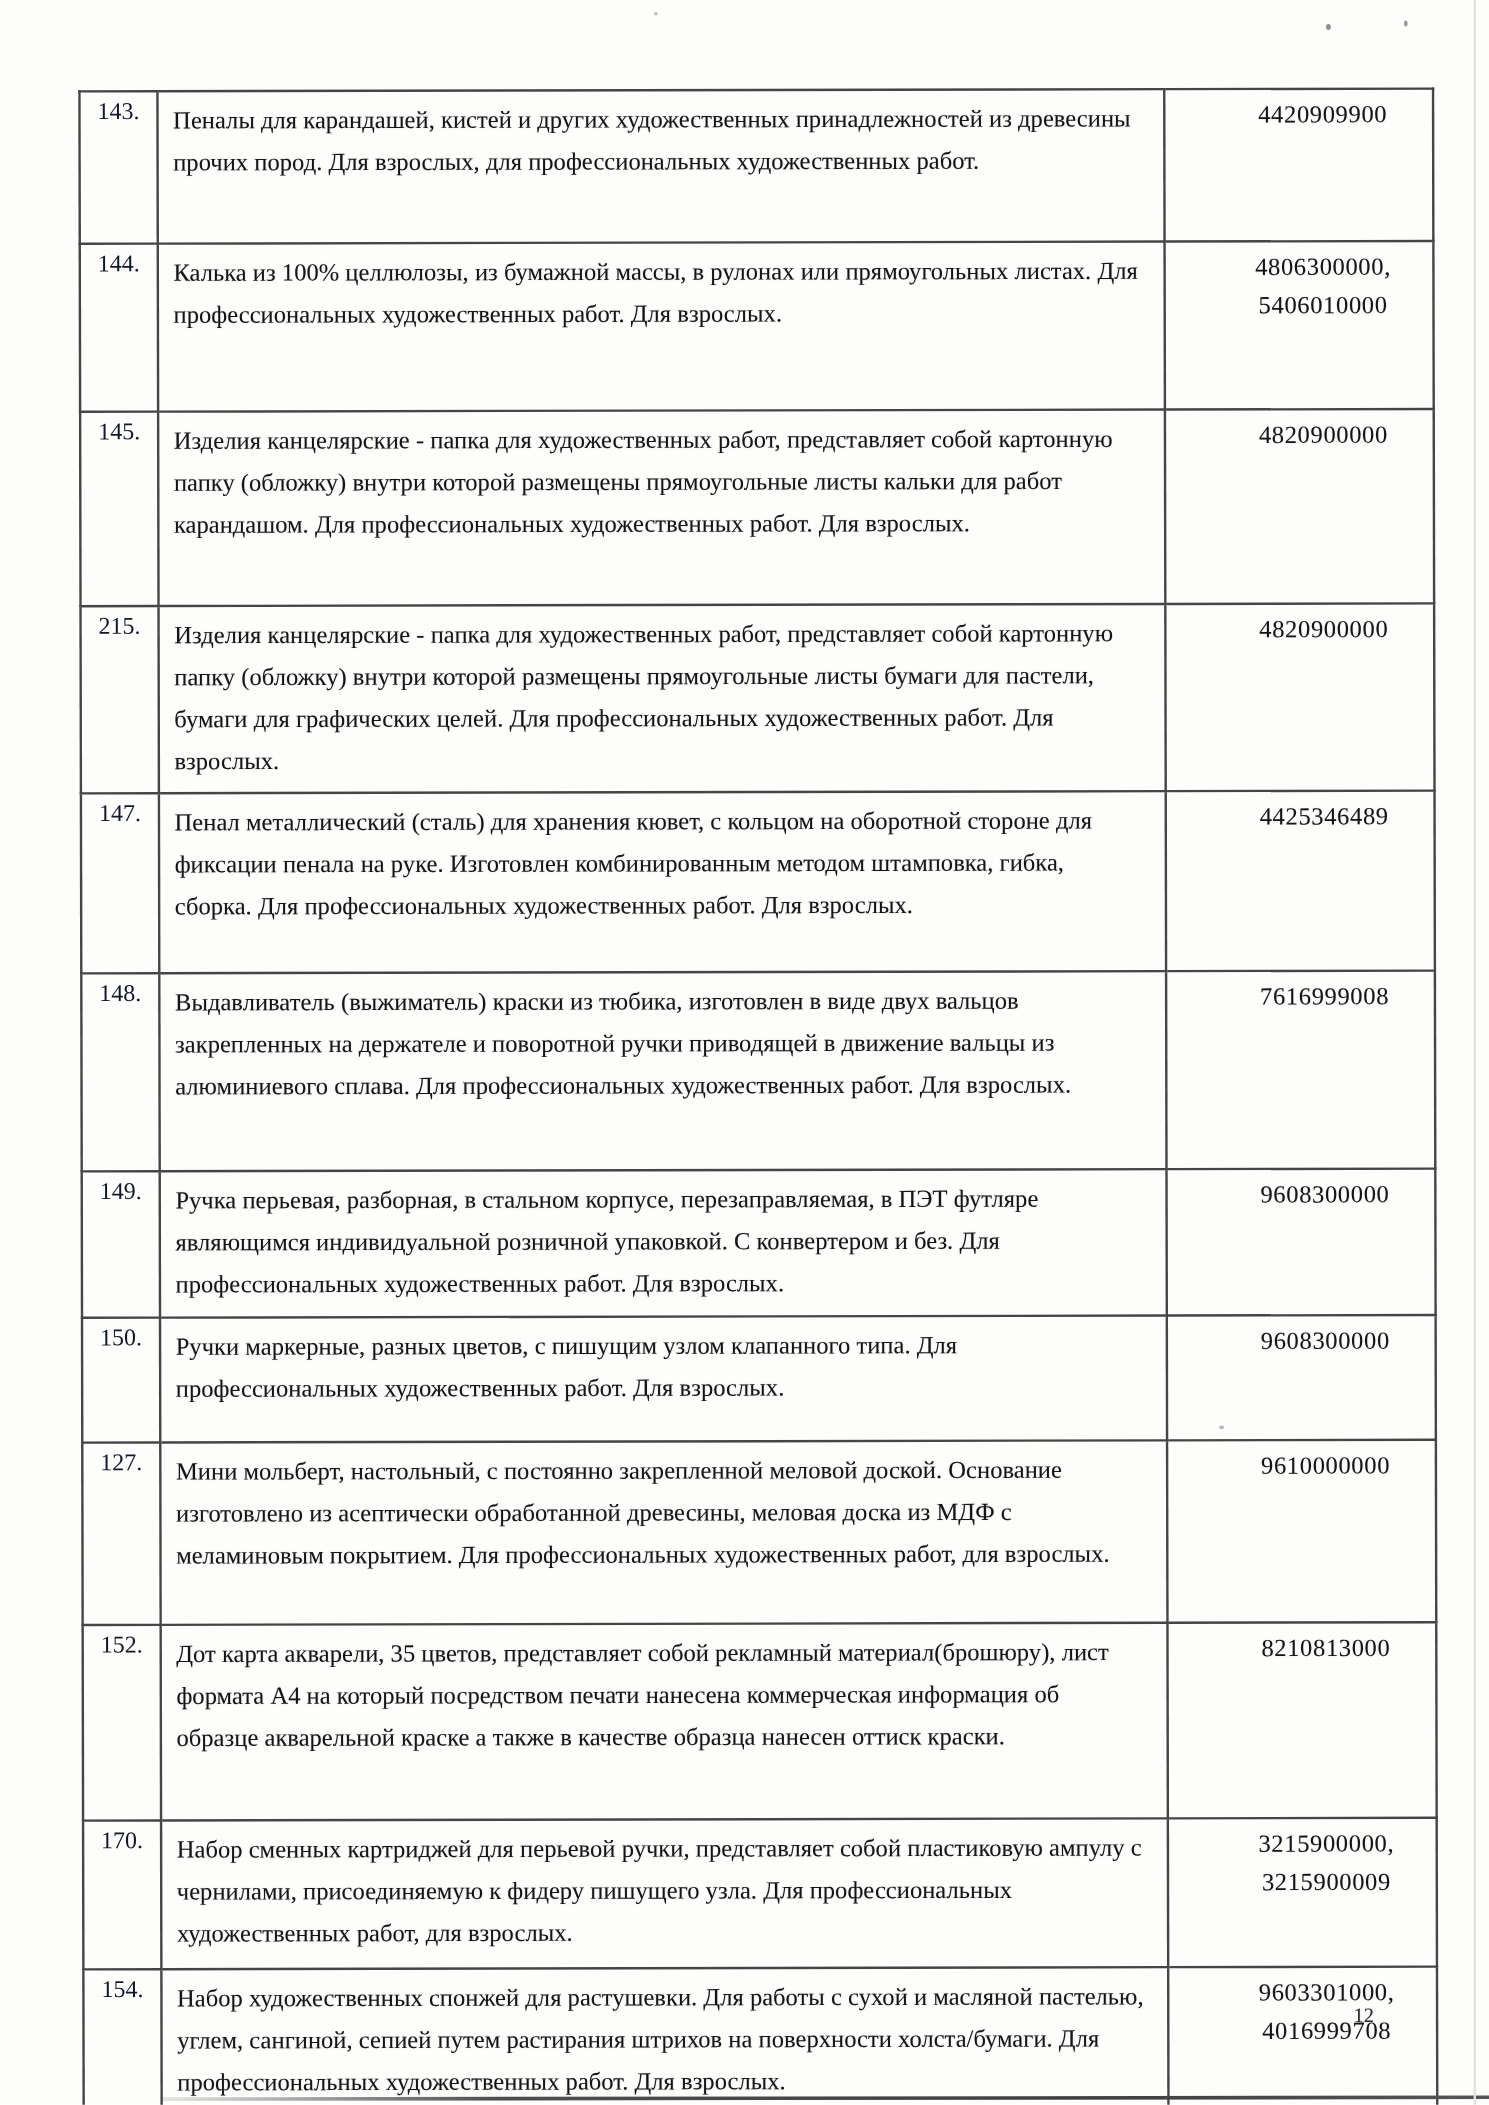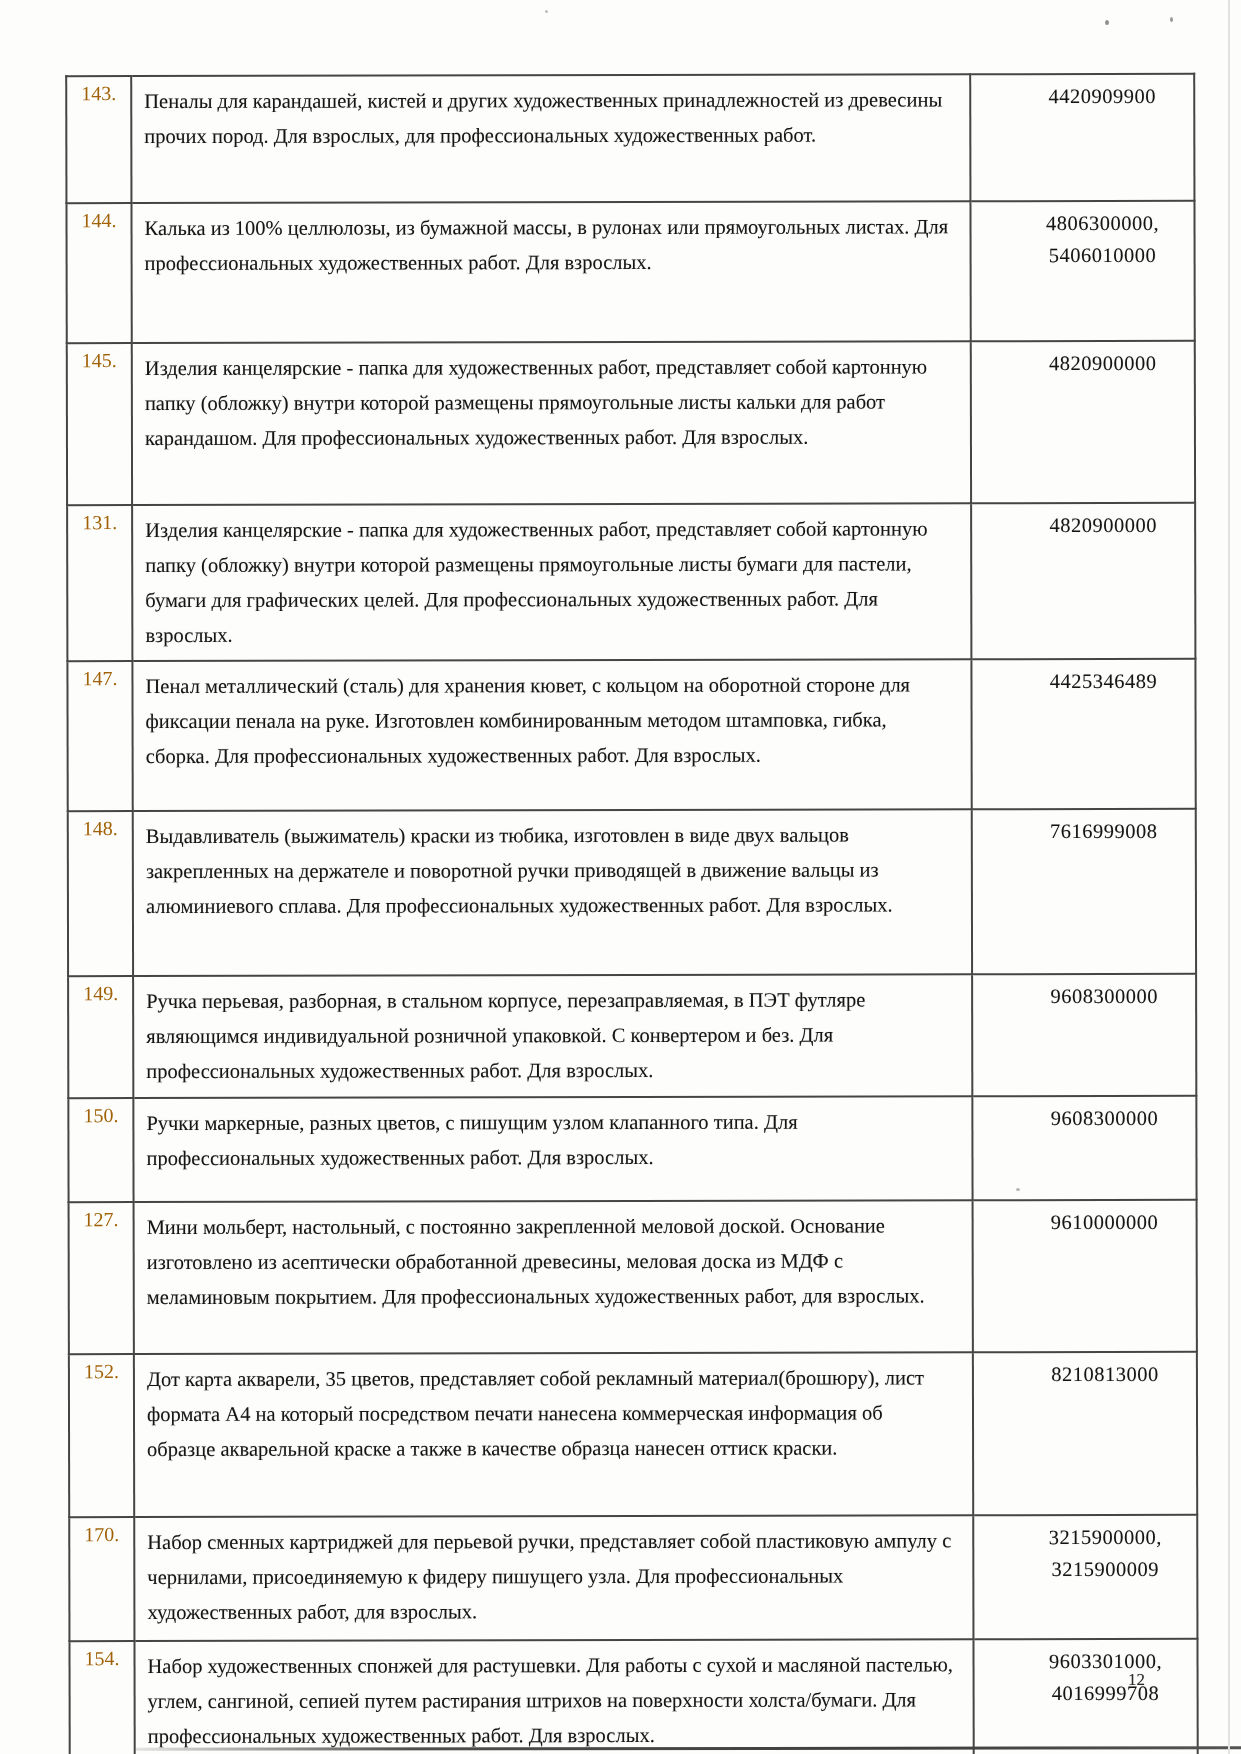--- a/index.html
+++ b/index.html
@@ -27,21 +27,21 @@
   .items-table td{
     border:2px solid #454545;
     vertical-align:top;
     background:transparent;
   }
   .col-num{
     width:61px;
     text-align:center;
     padding-top:5px;
     font-size:20px;
-    color:#a16207;
+    color:#0f172a;
   }
   .col-desc{
     width:807px;
     padding:7px 18px 7px 12px;
     font-size:20.5px;
     line-height:35px;
     color:#151515;
     text-shadow:0 0 1px rgba(70,70,70,.35);
   }
   .col-code{
@@ -115,21 +115,21 @@
           </td>
         </tr>
         <tr>
           <td class="col-num">145.</td>
           <td class="col-desc">Изделия канцелярские - папка для художественных работ, представляет собой картонную папку (обложку) внутри которой размещены прямоугольные листы кальки для работ карандашом. Для профессиональных художественных работ. Для взрослых.</td>
           <td class="col-code">
             <div class="code-line">4820900000</div>
           </td>
         </tr>
         <tr>
-          <td class="col-num">131.</td>
+          <td class="col-num">215.</td>
           <td class="col-desc">Изделия канцелярские - папка для художественных работ, представляет собой картонную папку (обложку) внутри которой размещены прямоугольные листы бумаги для пастели, бумаги для графических целей. Для профессиональных художественных работ. Для взрослых.</td>
           <td class="col-code">
             <div class="code-line">4820900000</div>
           </td>
         </tr>
         <tr>
           <td class="col-num">147.</td>
           <td class="col-desc">Пенал металлический (сталь) для хранения кювет, с кольцом на оборотной стороне для фиксации пенала на руке. Изготовлен комбинированным методом штамповка, гибка, сборка. Для профессиональных художественных работ. Для взрослых.</td>
           <td class="col-code">
             <div class="code-line">4425346489</div>

